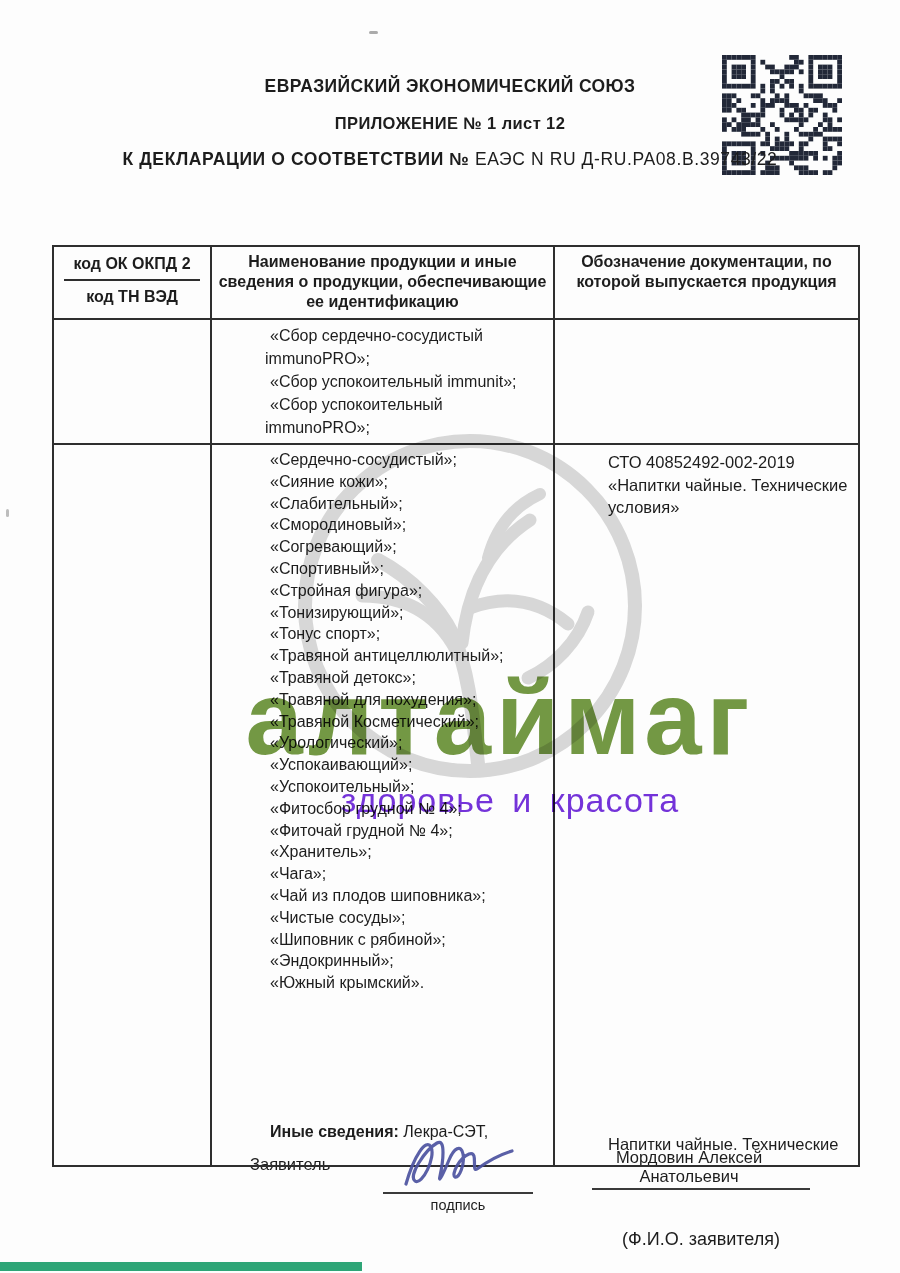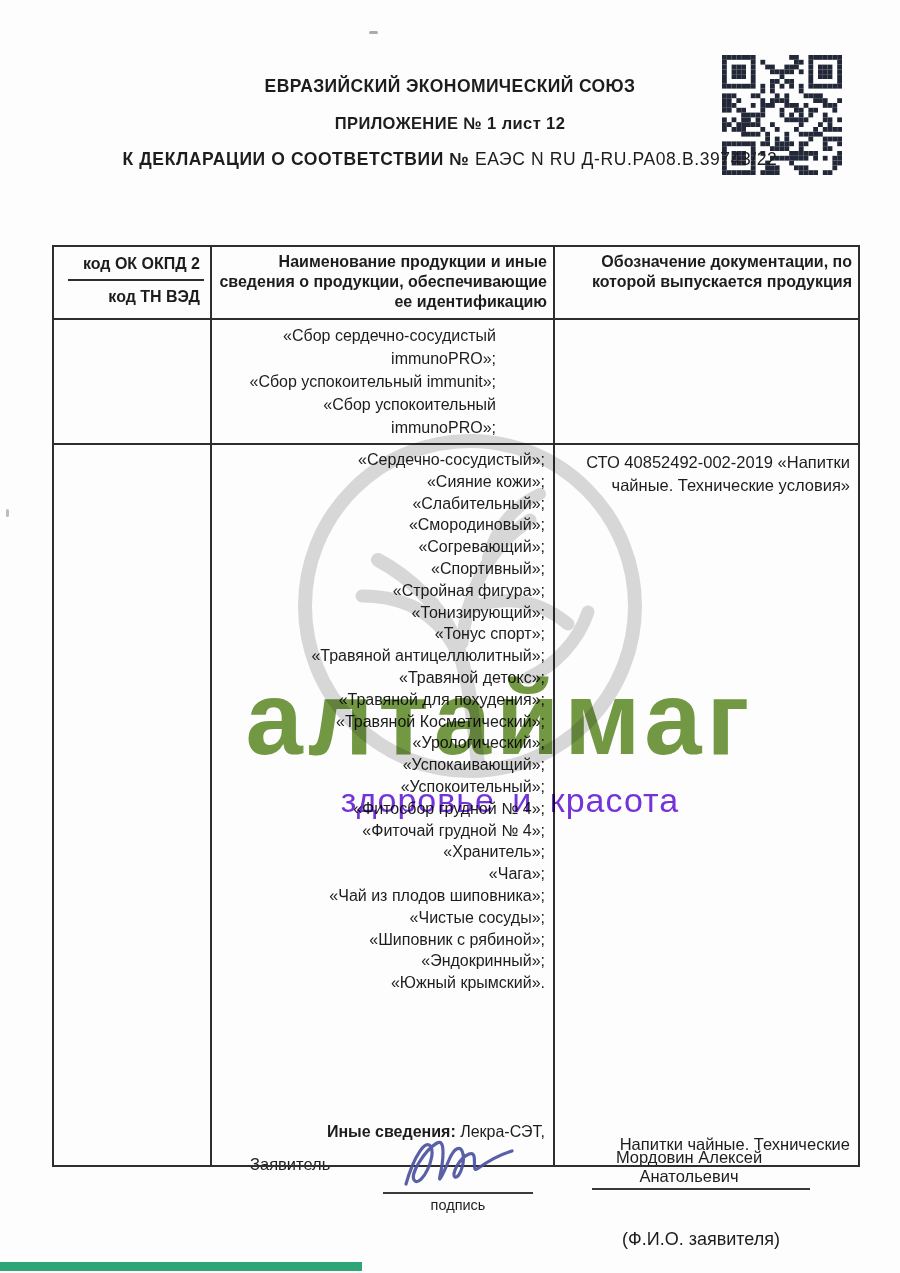--- a/index.html
+++ b/index.html
@@ -17,26 +17,26 @@
   
   .qr{left:722px;top:55px;width:120px;height:120px;z-index:2;}
 
   
   .dash{left:369px;top:31px;width:9px;height:3px;background:#8f8f8f;border-radius:2px;opacity:.75;}
   .speck{left:6px;top:509px;width:3px;height:8px;background:#bdbdbd;border-radius:2px;}
 
   
   table.doc{position:absolute;left:52px;top:245px;width:806px;border-collapse:collapse;
             table-layout:fixed;z-index:1;}
-  table.doc td{border:2px solid #2e2e2e;vertical-align:top;padding:0;text-align:right;}
+  table.doc td{border:2px solid #2e2e2e;vertical-align:top;padding:0;}
   col.c1{width:158px;}col.c2{width:343px;}col.c3{width:305px;}
   .th{font-weight:bold;font-size:16px;text-align:center;line-height:20px;padding:5px 6px 4px 6px !important;}
   .frac{display:inline-block;padding:2px 4px 5px 4px;border-bottom:2px solid #2e2e2e;min-width:128px;}
   .frac2{display:inline-block;padding:6px 4px 0 4px;}
-  .cell-pad{padding:4px 8px 4px 13px;box-sizing:border-box;height:100%;display:flex;flex-direction:column;}
+  .cell-pad{padding:4px 8px 4px 13px;box-sizing:border-box;height:100%;display:flex;flex-direction:column;margin-left:40px;}
   .hdr-row td{height:62px;}
   .row1 td{height:92px;}
   .row2 td{height:720px;}
   .prod{font-size:16px;line-height:23px;text-indent:5px;}
   .r1wrap{max-width:292px;}
   .prod2{font-size:16px;line-height:21.8px;text-indent:5px;}
   .other{margin-top:auto;padding-bottom:20px;font-size:16px;text-indent:5px;}
   .other b{font-weight:bold;}
   .doc-top{font-size:16.5px;line-height:22.5px;padding-top:2px;}
   .doc-bot{margin-top:auto;padding-bottom:7px;font-size:16.5px;}

